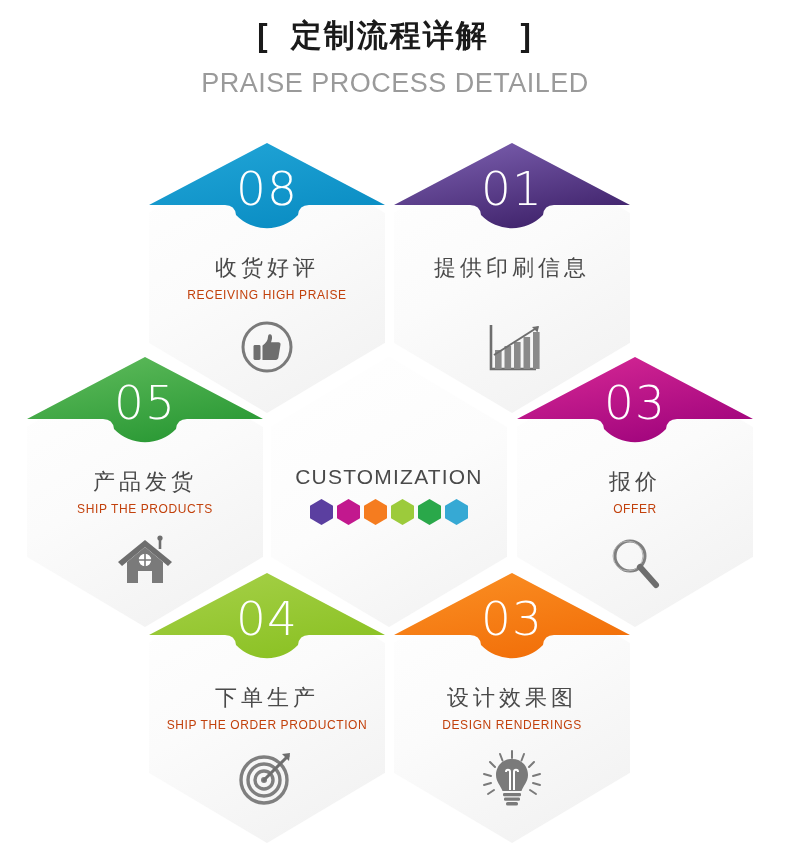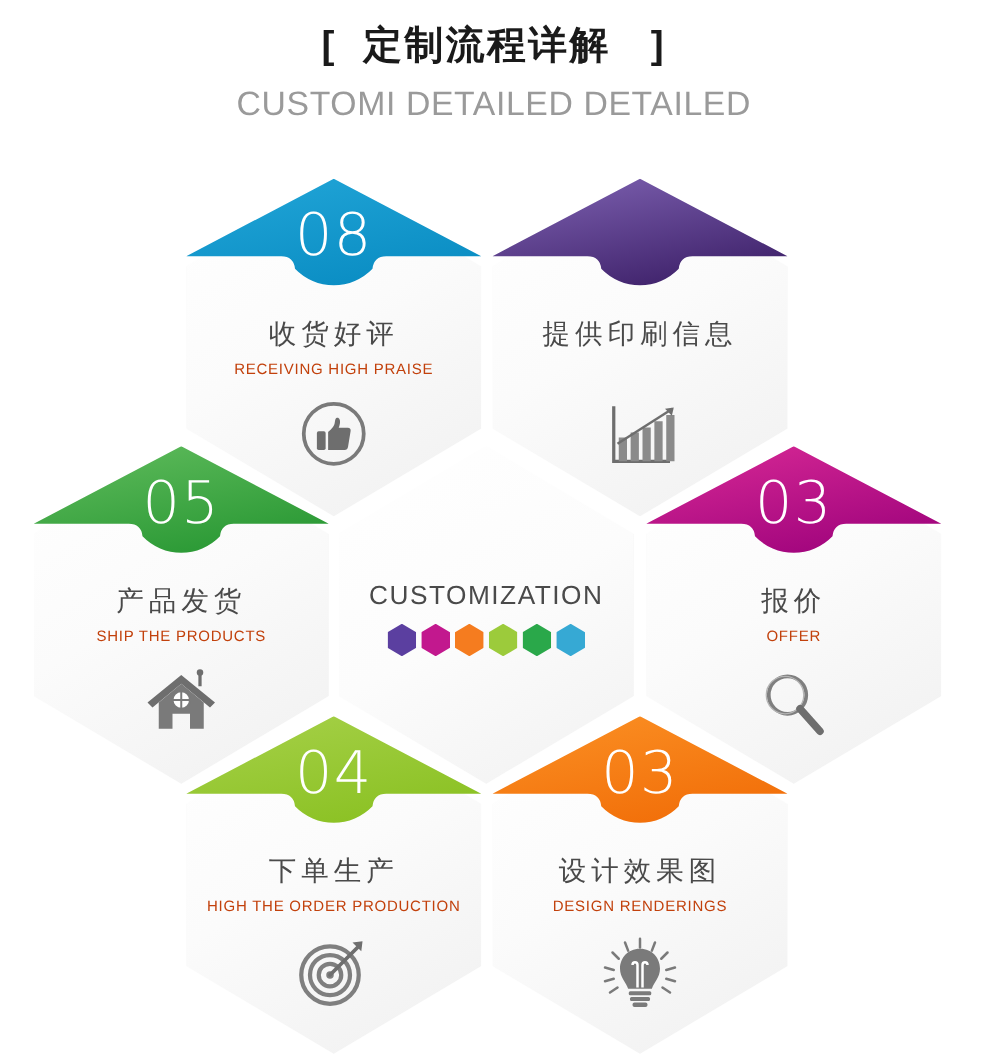--- a/index.html
+++ b/index.html
@@ -88,21 +88,21 @@
     clip-path:polygon(50% 0%,100% 26%,100% 74%,50% 100%,0% 74%,0% 26%);
   }
 </style>
 </head>
 <body>
 
 <div id="stage">
 
   <div class="header">
     <div class="title-cn">[  定制流程详解   ]</div>
-    <div class="title-en">CUSTOMI DETAILED DETAILED</div>
+    <div class="title-en">PRAISE PROCESS DETAILED</div>
   </div>
 
   <div class="hex" id="hex06" style="left:149px;top:143px;">
     <div class="hex-body"></div>
     <div class="cap">
         <svg width="236" height="122" viewBox="0 0 236 122">
           <defs>
             <linearGradient id="g_hex06" x1="0%" y1="0%" x2="55%" y2="100%">
               <stop offset="0%" stop-color="#22a6d8"></stop>
               <stop offset="100%" stop-color="#0b8ec4"></stop>
@@ -129,20 +129,21 @@
         <svg width="236" height="122" viewBox="0 0 236 122">
           <defs>
             <linearGradient id="g_hex01" x1="0%" y1="0%" x2="55%" y2="100%">
               <stop offset="0%" stop-color="#8064b4"></stop>
               <stop offset="100%" stop-color="#42256e"></stop>
             </linearGradient>
           </defs>
           <path d="M118 0 L236 62 L160 62 Q150 62 149 72 A43 43 0 0 1 87 72 Q86 62 76 62 L0 62 Z" fill="url(#g_hex01)"></path>
         </svg>
       </div>
+    <div class="num">01</div>
     <div class="cn">提供印刷信息</div>
     <div class="ico">
       <svg width="60" height="58" viewBox="0 0 60 58">
         <path d="M9 6 L9 50 L54 50" fill="none" stroke="#6e6e6e" stroke-width="2.6"></path>
         <rect x="13" y="31" width="6.6" height="19" fill="#8a8a8a"></rect>
         <rect x="22.5" y="27" width="6.6" height="23" fill="#8a8a8a"></rect>
         <rect x="32" y="23" width="6.6" height="27" fill="#8a8a8a"></rect>
         <rect x="41.5" y="18" width="6.6" height="32" fill="#8a8a8a"></rect>
         <rect x="51" y="13" width="6.6" height="37" fill="#8a8a8a"></rect>
         <path d="M12 36 L56 8" fill="none" stroke="#6e6e6e" stroke-width="2"></path>
@@ -219,21 +220,21 @@
             <linearGradient id="g_hex04" x1="0%" y1="0%" x2="55%" y2="100%">
               <stop offset="0%" stop-color="#a7d14a"></stop>
               <stop offset="100%" stop-color="#8cc225"></stop>
             </linearGradient>
           </defs>
           <path d="M118 0 L236 62 L160 62 Q150 62 149 72 A43 43 0 0 1 87 72 Q86 62 76 62 L0 62 Z" fill="url(#g_hex04)"></path>
         </svg>
       </div>
     <div class="num">04</div>
     <div class="cn">下单生产</div>
-    <div class="en">HIGH THE ORDER PRODUCTION</div>
+    <div class="en">SHIP THE ORDER PRODUCTION</div>
     <div class="ico">
       <svg width="58" height="58" viewBox="0 0 58 58">
         <circle cx="26" cy="31" r="23" fill="none" stroke="#7f7f7f" stroke-width="3.4"></circle>
         <circle cx="26" cy="31" r="16" fill="none" stroke="#7f7f7f" stroke-width="3.4"></circle>
         <circle cx="26" cy="31" r="9" fill="none" stroke="#7f7f7f" stroke-width="3.4"></circle>
         <circle cx="26" cy="31" r="3" fill="#7f7f7f"></circle>
         <path d="M26 31 L50 7" stroke="#6e6e6e" stroke-width="3" stroke-linecap="round"></path>
         <path d="M44 5 L52 4 L51 12 Z" fill="#6e6e6e"></path>
       </svg>
     </div>

